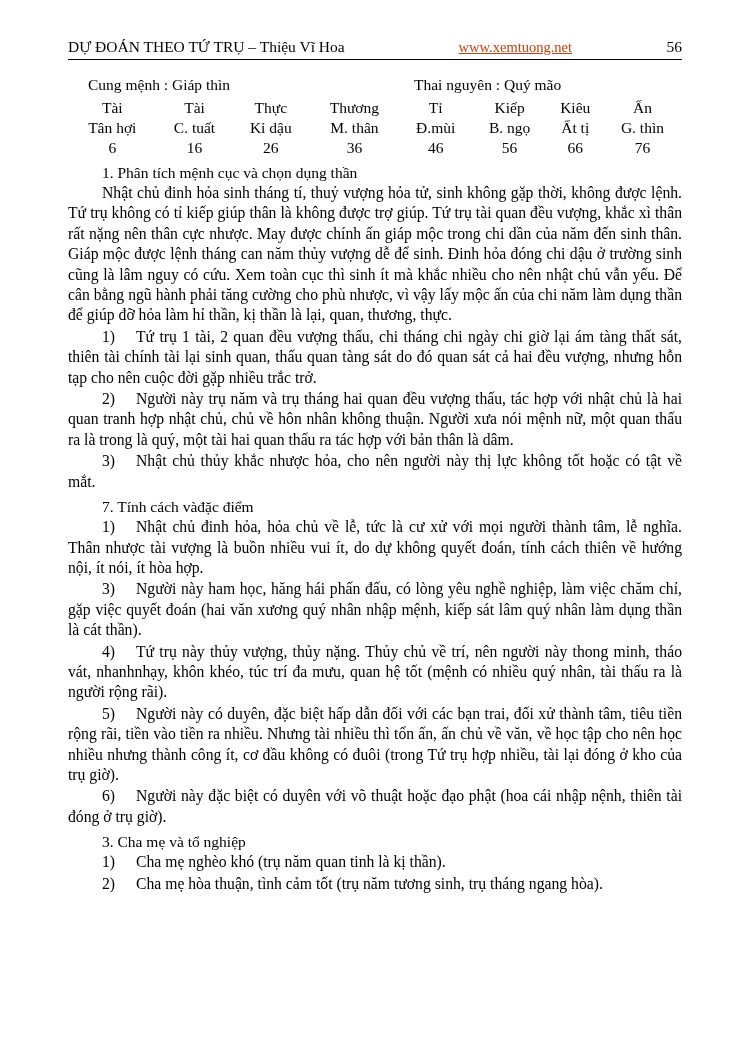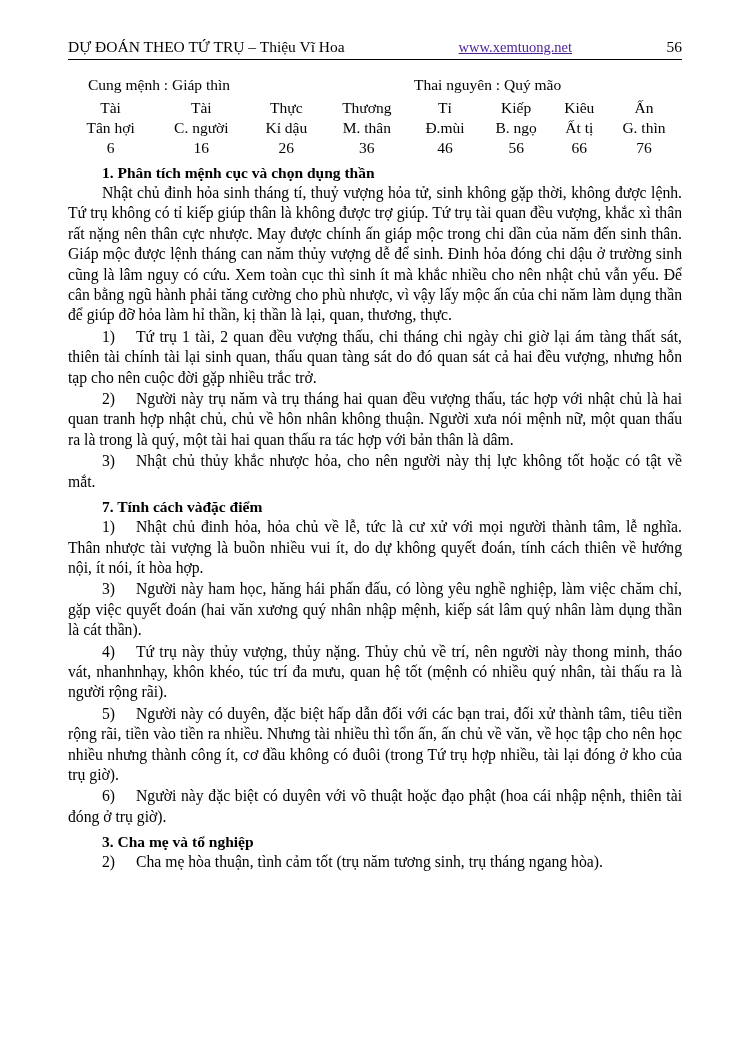--- a/index.html
+++ b/index.html
@@ -29,21 +29,21 @@
     border-bottom: 1px solid #000;
     margin-bottom: 16px;
   }
   .header .h-title {
     white-space: nowrap;
   }
   .header .h-url {
     flex: 1;
     text-align: center;
     text-decoration: underline;
-    color: #4c1d95;
+    color: #c2410c;
     font-size: 14.5px;
     padding-left: 40px;
   }
   .header .h-page {
     width: 36px;
     text-align: right;
     font-size: 15.5px;
   }
   
   .chart {
@@ -75,21 +75,21 @@
   table.pillars td {
     text-align: center;
     padding: 1px 0;
     white-space: nowrap;
   }
   table.pillars tr.row-num td {
     padding-top: 1px;
   }
   
   .section-title {
-    font-weight: bold;
+    font-weight: normal;
     font-size: 15.5px;
     text-indent: 34px;
     margin: 6px 0 1px 0;
   }
   p.para {
     font-size: 15.7px;
     line-height: 1.30;
     margin: 0 0 1px 0;
     text-align: justify;
     text-indent: 34px;
@@ -135,21 +135,21 @@
         <td>Tài</td>
         <td>Thực</td>
         <td>Thương</td>
         <td>Tỉ</td>
         <td>Kiếp</td>
         <td>Kiêu</td>
         <td>Ấn</td>
       </tr>
       <tr class="row-pillars">
         <td>Tân hợi</td>
-        <td>C. người</td>
+        <td>C. tuất</td>
         <td>Kỉ dậu</td>
         <td>M. thân</td>
         <td>Đ.mùi</td>
         <td>B. ngọ</td>
         <td>Ất tị</td>
         <td>G. thìn</td>
       </tr>
       <tr class="row-num">
         <td>6</td>
         <td>16</td>
@@ -171,15 +171,16 @@
   <div class="numitem"><span class="num">3)</span><span class="txt">Nhật chủ thủy khắc nhược hỏa, cho nên người này thị lực không tốt hoặc có tật về mắt.</span></div>
 
   <div class="section-title">7. Tính cách vàđặc điểm</div>
   <div class="numitem"><span class="num">1)</span><span class="txt">Nhật chủ đinh hỏa, hỏa chủ về lễ, tức là cư xử với mọi người thành tâm, lễ nghĩa. Thân nhược tài vượng là buồn nhiều vui ít, do dự không quyết đoán, tính cách thiên về hướng nội, ít nói, ít hòa hợp.</span></div>
   <div class="numitem"><span class="num">3)</span><span class="txt">Người này ham học, hăng hái phấn đấu, có lòng yêu nghề nghiệp, làm việc chăm chỉ, gặp việc quyết đoán (hai văn xương quý nhân nhập mệnh, kiếp sát lâm quý nhân làm dụng thần là cát thần).</span></div>
   <div class="numitem"><span class="num">4)</span><span class="txt">Tứ trụ này thủy vượng, thủy nặng. Thủy chủ về trí, nên người này thong minh, tháo vát, nhanhnhạy, khôn khéo, túc trí đa mưu, quan hệ tốt (mệnh có nhiều quý nhân, tài thấu ra là người rộng rãi).</span></div>
   <div class="numitem"><span class="num">5)</span><span class="txt">Người này có duyên, đặc biệt hấp dẫn đối với các bạn trai, đối xử thành tâm, tiêu tiền rộng rãi, tiền vào tiền ra nhiều. Nhưng tài nhiều thì tổn ấn, ấn chủ về văn, về học tập cho nên học nhiều nhưng thành công ít, cơ đầu không có đuôi (trong Tứ trụ hợp nhiều, tài lại đóng ở kho của trụ giờ).</span></div>
   <div class="numitem"><span class="num">6)</span><span class="txt">Người này đặc biệt có duyên với võ thuật hoặc đạo phật (hoa cái nhập nệnh, thiên tài đóng ở trụ giờ).</span></div>
 
   <div class="section-title">3. Cha mẹ và tổ nghiệp</div>
+  <div class="numitem"><span class="num">1)</span><span class="txt">Cha mẹ nghèo khó (trụ năm quan tinh là kị thần).</span></div>
   <div class="numitem"><span class="num">2)</span><span class="txt">Cha mẹ hòa thuận, tình cảm tốt (trụ năm tương sinh, trụ tháng ngang hòa).</span></div>
 
 </div>
 
 </body></html>

